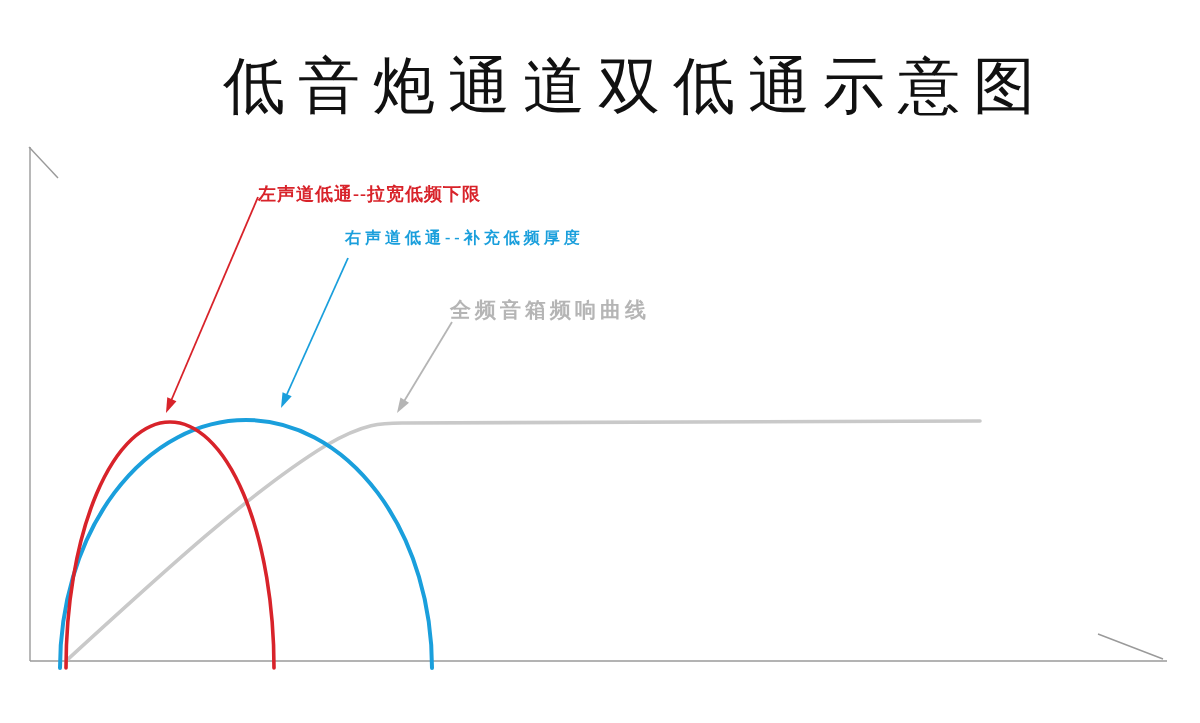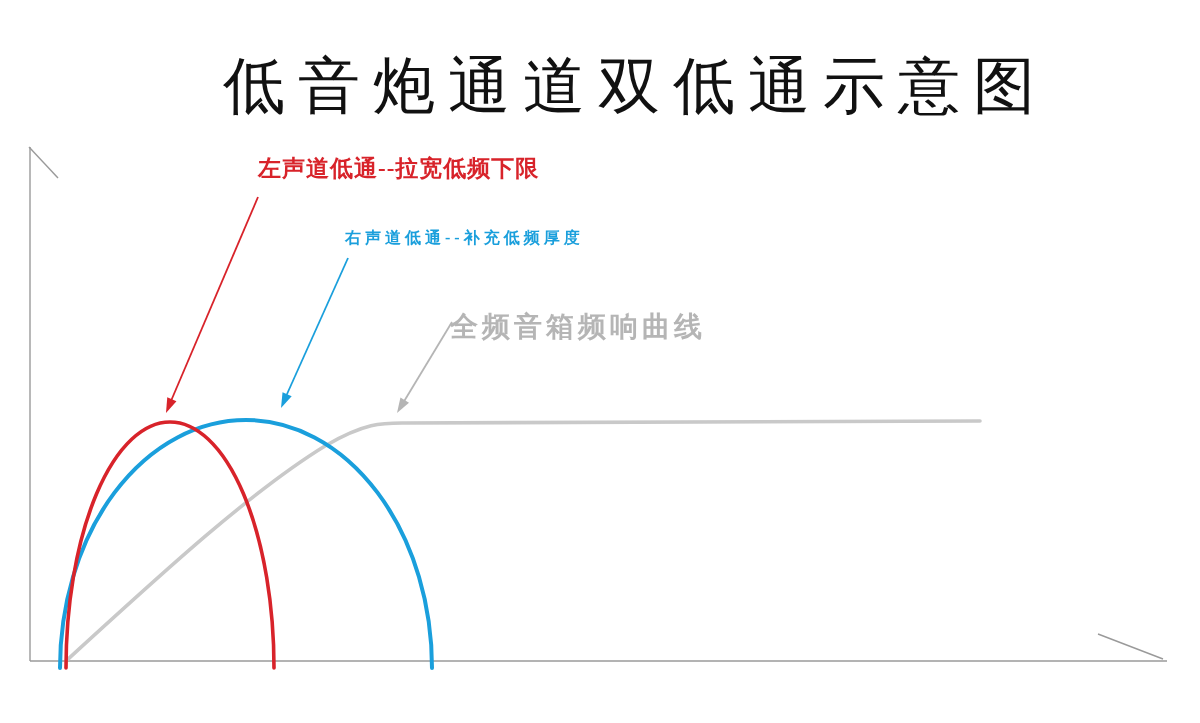--- a/index.html
+++ b/index.html
@@ -22,34 +22,34 @@
     letter-spacing:13px;
     white-space:nowrap;
     margin-left:8px;
   }
   .curve-label{
     position:absolute;
     font-weight:bold;
     white-space:nowrap;
   }
   .label-left{
-    left:258px;top:153px;
-    font-size:23px;
+    left:258px;top:182px;
+    font-size:18px;
     letter-spacing:1px;
     color:var(--left-lowpass,#d8232a);
   }
   .label-right{
     left:345px;top:228px;
     font-size:16px;
     letter-spacing:4px;
     color:var(--right-lowpass,#1a9fdc);
   }
   .label-fullrange{
-    left:450px;top:308px;
-    font-size:28px;
+    left:450px;top:296px;
+    font-size:21px;
     letter-spacing:4px;
     color:var(--fullrange-label,#b5b5b5);
   }
 
   .axis-line{stroke:var(--axis,#9a9a9a);stroke-width:1.4;fill:none;}
   .curve-red{stroke:var(--left-lowpass,#d8232a);stroke-width:3.6;fill:none;stroke-linecap:round;}
   .curve-blue{stroke:var(--right-lowpass,#1a9fdc);stroke-width:4;fill:none;stroke-linecap:round;}
   .curve-gray{stroke:var(--fullrange-curve,#c9c9c9);stroke-width:3.6;fill:none;stroke-linecap:round;}
 
   .arrow-red{stroke:var(--left-lowpass,#d8232a);stroke-width:1.8;fill:none;}

